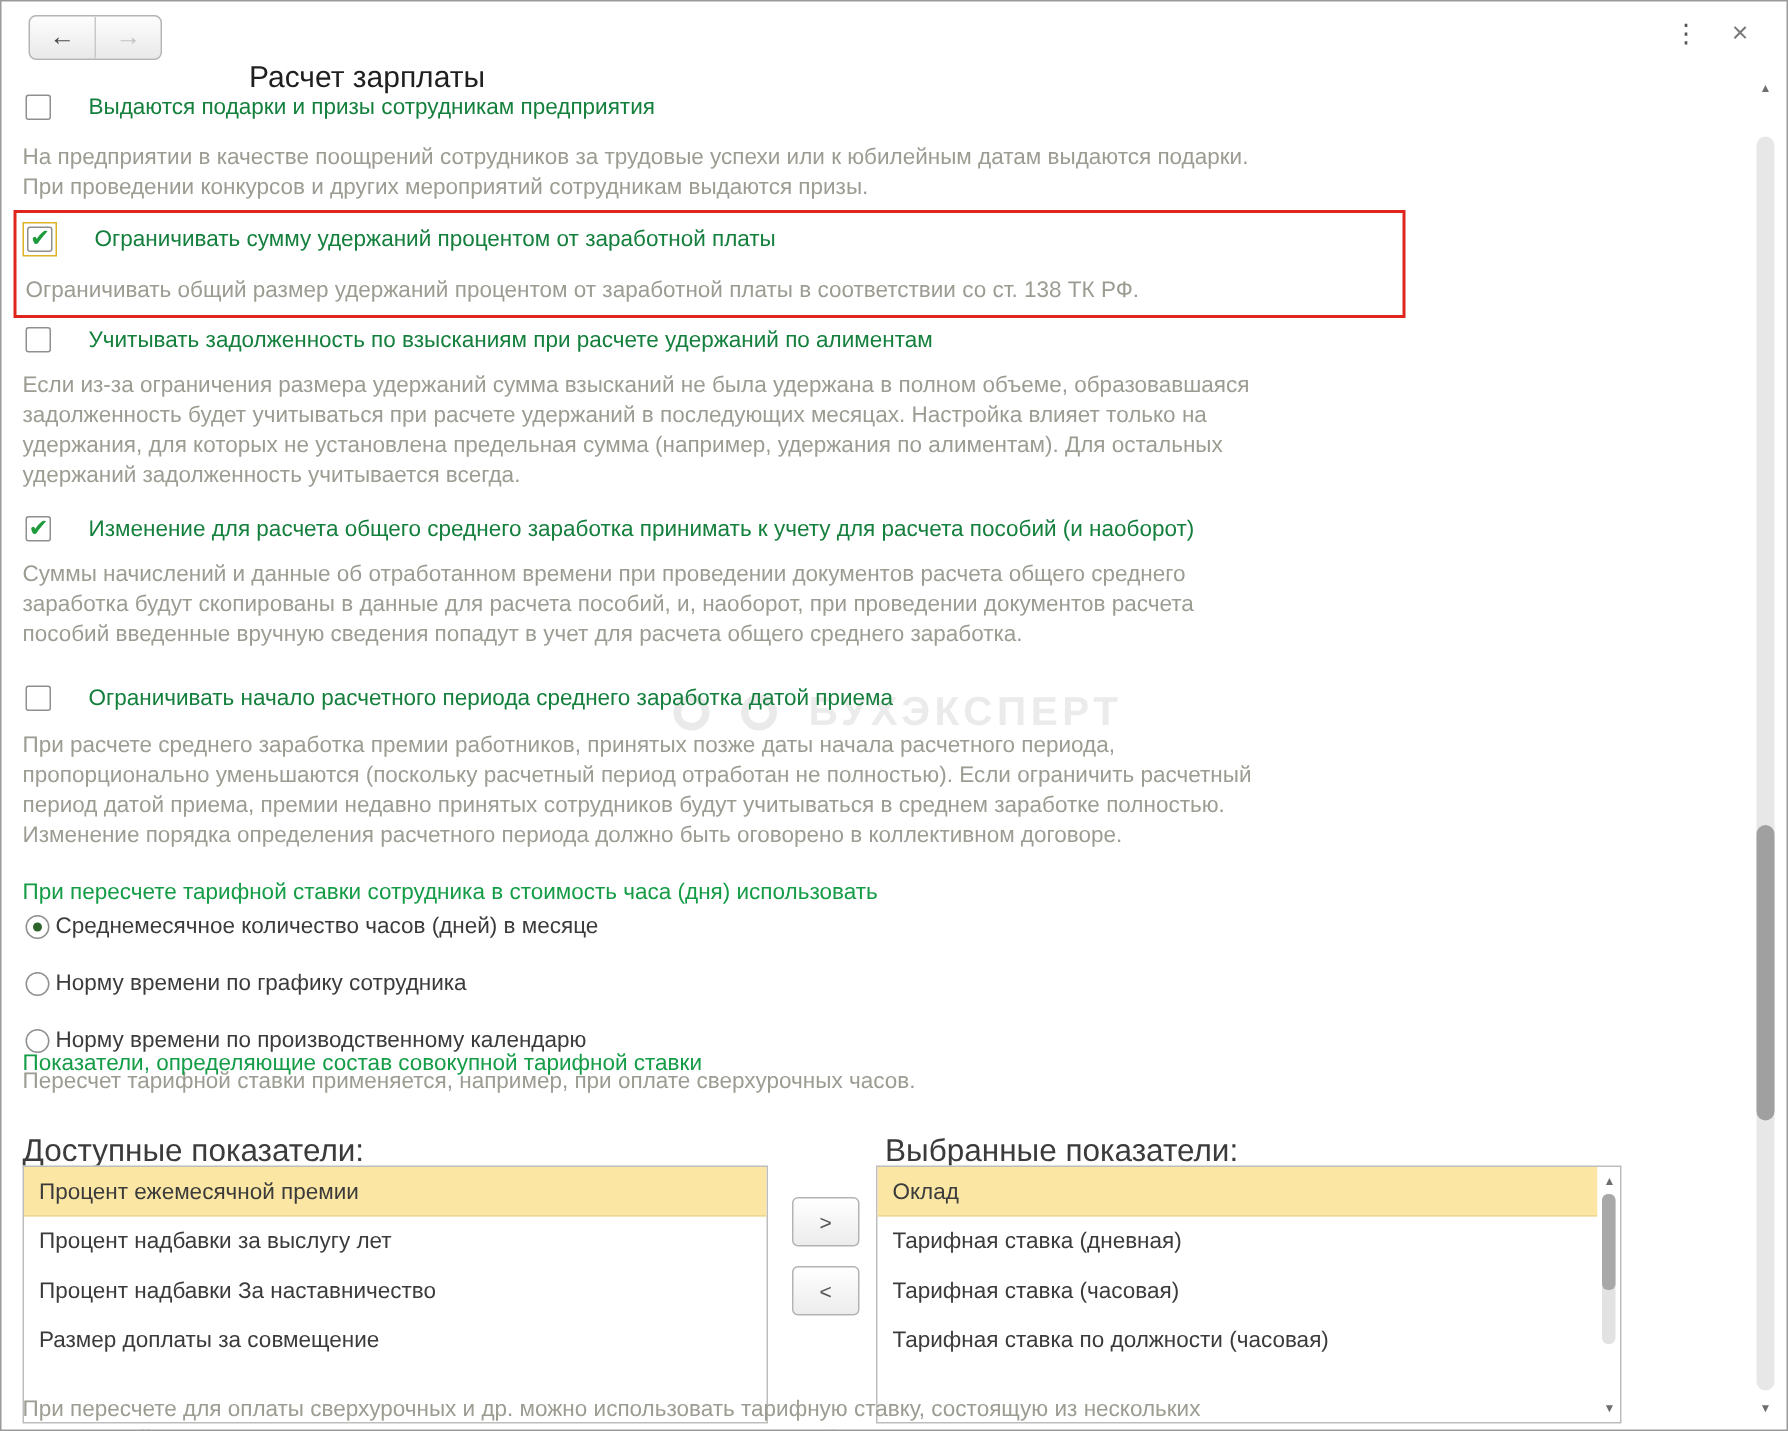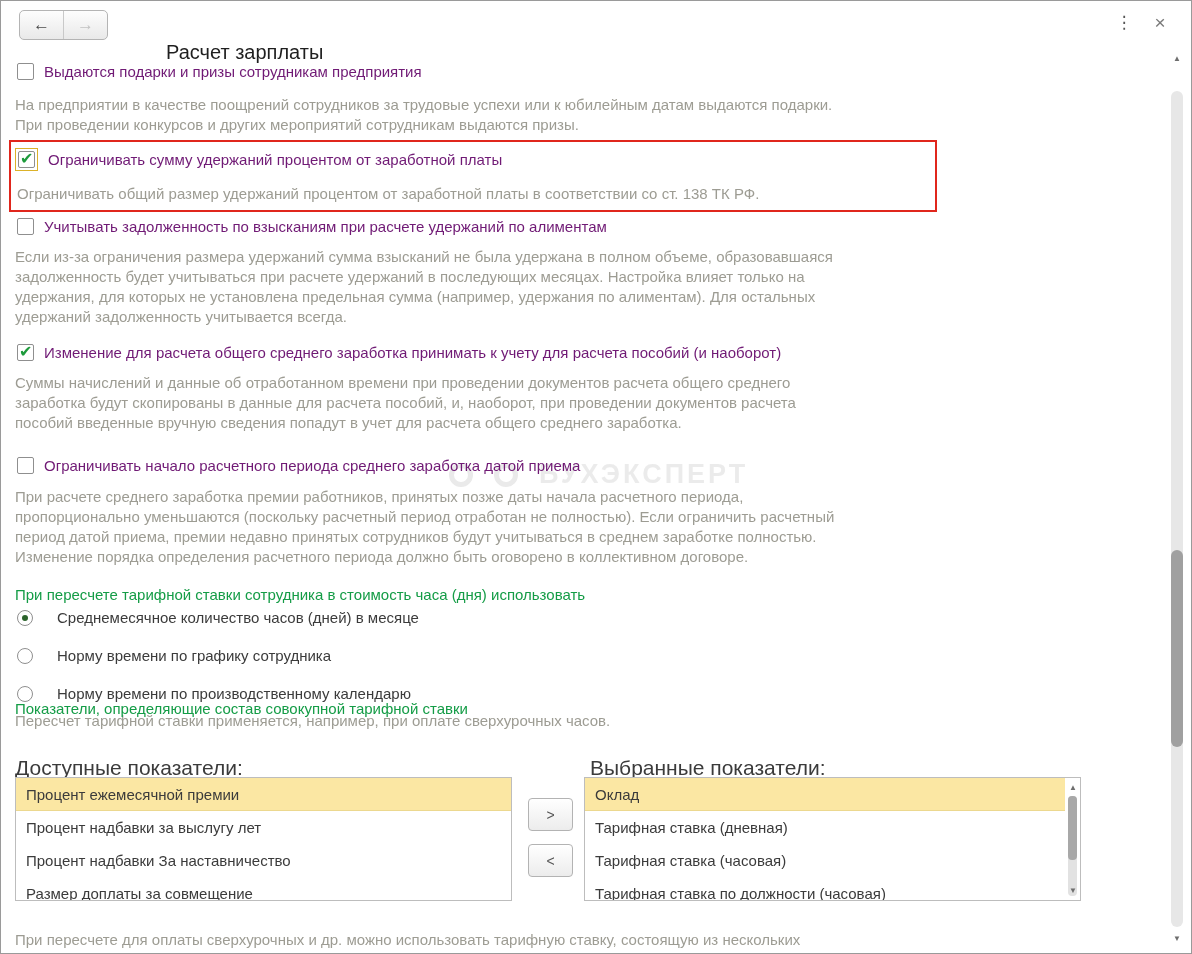--- a/index.html
+++ b/index.html
@@ -28,44 +28,44 @@
   .close-x{ position:absolute; left:1148px; top:10px; width:22px; height:24px;
     font-size:19px; color:#7a7a7a; text-align:center; line-height:24px; }
 
   
   .cb-row{ position:absolute; left:16px; display:flex; align-items:center; gap:10px; }
   .cb{ width:17px; height:17px; background:#fff; border:1px solid #8f8f8f;
     border-radius:2px; position:relative; flex:0 0 auto; }
   .cb.checked::after{ content:"✔"; position:absolute; left:1px; top:-3px;
     font-size:16px; font-weight:bold; color:#1e9b3c; }
   .focus-ring{ padding:2px; border:1px solid #dcb229; display:inline-flex; }
-  .cb-label{ font-size:15px; color:#701a75; white-space:nowrap; }
+  .cb-label{ font-size:15px; color:#15803d; white-space:nowrap;margin-left:15px; }
   .desc{ position:absolute; left:14px; font-size:15px; line-height:20px;
     color:#9d9c93; white-space:nowrap; }
   .green-h{ position:absolute; left:14px; font-size:15px; color:#149c46; white-space:nowrap; }
-  .radio-row{ position:absolute; left:16px; display:flex; align-items:center; gap:24px; }
+  .radio-row{ position:absolute; left:16px; display:flex; align-items:center; gap:4px; }
   .radio{ width:16px; height:16px; border:1px solid #8f8f8f; border-radius:50%;
     background:#fff; position:relative; flex:0 0 auto; }
   .radio.selected::after{ content:""; position:absolute; left:4px; top:4px;
     width:6px; height:6px; border-radius:50%; background:#2c642c; }
   .radio-label{ font-size:15px; color:#3b3b3b; white-space:nowrap; }
 
   
   .red-annotation{ position:absolute; left:8px; top:139px; width:928px; height:72px;
     border:2px solid #e0261c; pointer-events:none; }
 
   
   .watermark{ position:absolute; left:448px; top:458px; display:flex; align-items:center;
     gap:21px; opacity:.55; z-index:0; }
   .wm-circle{ width:24px; height:24px; border:5px solid #d9d9d9; border-radius:50%; }
   .wm-text{ font-size:27px; font-weight:bold; color:#dcdcdc; letter-spacing:3px; white-space:nowrap; }
 
   
   .list-label{ position:absolute; top:755px; font-size:21px; color:#3b3b3b; }
-  .listbox{ position:absolute; top:776px; width:497px; height:124px;
+  .listbox{ position:absolute; top:776px; width:497px; height:172px;
     border:1px solid #bdbdbd; background:#fff; overflow:hidden; }
   .list-item{ height:33px; line-height:33px; padding-left:10px; font-size:15px;
     color:#3b3b3b; white-space:nowrap; }
   .list-item.selected{ background:#fbe7a3; border-bottom:1px solid #ecd88f; }
   .listbox.with-scroll .list-item{ margin-right:15px; }
   .move-btn{ position:absolute; left:527px; width:45px; height:33px;
     border:1px solid #b3b3b3; border-radius:4px;
     background:linear-gradient(#ffffff,#ececec);
     font-size:14px; color:#555; display:flex; align-items:center; justify-content:center; }
 

